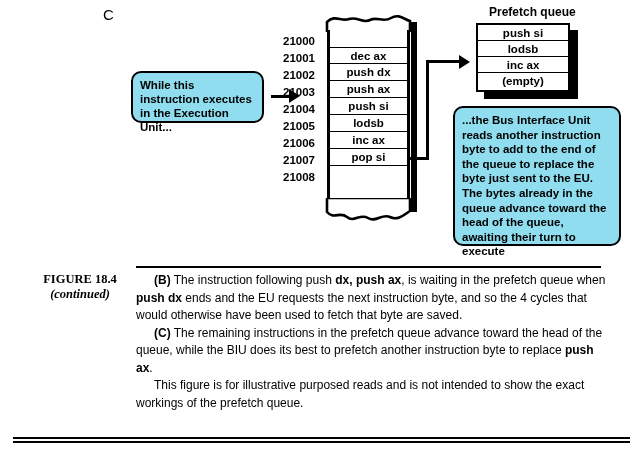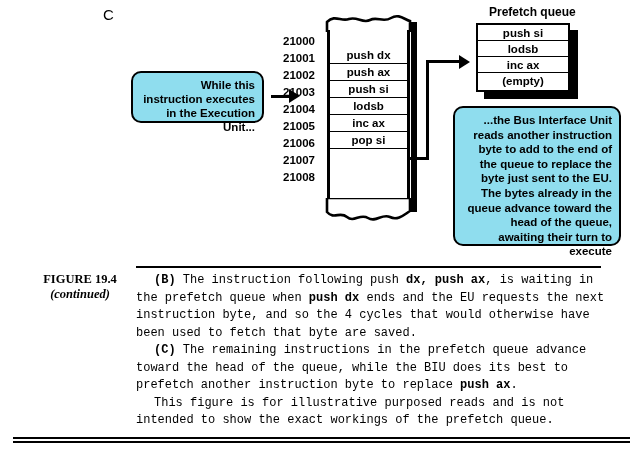--- a/index.html
+++ b/index.html
@@ -34,21 +34,20 @@
     border: 2px solid #000000;
     border-radius: 10px;
     font-family: "Liberation Sans", sans-serif;
     font-weight: bold;
     font-size: 11.5px;
     line-height: 14px;
     color: #000;
     box-sizing: border-box;
     padding: 5px 7px;
     white-space: pre-line;
-    text-align: right;
   }
   #callout-eu {
     left: 131px;
     top: 71px;
     width: 133px;
     height: 52px;
   }
   #callout-biu {
     left: 453px;
     top: 106px;
@@ -208,21 +207,21 @@
     line-height: 15px;
     color: #000;
   }
   #figure-label .cont {
     font-style: italic;
   }
   #caption-body {
     left: 136px;
     top: 272px;
     width: 470px;
-    font-family: Liberation Mono, monospace;
+    font-family: Liberation Sans, sans-serif;
     font-size: 12px;
     line-height: 17.5px;
     color: #000;
   }
   #caption-body p {
     margin: 0 0 0 0;
     text-indent: 18px;
   }
   #caption-body b { font-weight: bold; }
   #rule-bottom-1 {
@@ -262,20 +261,21 @@
     <div class="addr-row">21008</div>
   </div>
 
 <div class="abs" id="memory-shadow"></div>
 <div class="abs" id="memory-column">
   <svg id="mem-torn-top" viewBox="0 0 90 20" preserveAspectRatio="none">
     <path d="M2,20 L2,10 C10,2 16,10 24,7 C32,4 38,12 45,8 C52,4 58,11 66,6 C74,1 80,8 85,9 L85,20 Z" fill="#ffffff" stroke="#000000" stroke-width="2.6"></path>
   </svg>
   <div id="memory-body">
     <div class="mem-row blank"></div>
+    <div class="mem-row first">dec ax</div>
     <div class="mem-row">push dx</div>
     <div class="mem-row">push ax</div>
     <div class="mem-row">push si</div>
     <div class="mem-row">lodsb</div>
     <div class="mem-row">inc ax</div>
     <div class="mem-row">pop si</div>
   </div>
   <svg id="mem-torn-bottom" viewBox="0 0 90 26" preserveAspectRatio="none">
     <path d="M2,0 L2,14 C9,22 15,13 22,19 C29,25 35,15 43,20 C51,25 57,15 65,19 C73,23 80,16 85,13 L85,0 Z" fill="#ffffff" stroke="#000000" stroke-width="2.6"></path>
   </svg>
@@ -295,21 +295,21 @@
     <div class="queue-row">inc ax</div>
     <div class="queue-row">(empty)</div>
   </div>
 </div>
 
 <div class="abs callout" id="callout-biu">...the Bus Interface Unit reads another instruction byte to add to the end of the queue to replace the byte just sent to the EU. The bytes already in the queue advance toward the head of the queue, awaiting their turn to execute</div>
 
 <div class="abs" id="rule-top"></div>
 
 <div class="abs" id="figure-label">
-  <div>FIGURE 19.4</div>
+  <div>FIGURE 18.4</div>
   <div class="cont">(continued)</div>
 </div>
 
 <div class="abs" id="caption-body">
   <p><b>(B)</b><span> The instruction following push </span><b>dx, push ax</b><span>, is waiting in the prefetch queue when </span><b>push dx</b><span> ends and the EU requests the next instruction byte, and so the 4 cycles that would otherwise have been used to fetch that byte are saved.</span></p>
   <p><b>(C)</b><span> The remaining instructions in the prefetch queue advance toward the head of the queue, while the BIU does its best to prefetch another instruction byte to replace </span><b>push ax</b><span>.</span></p>
   <p>This figure is for illustrative purposed reads and is not intended to show the exact workings of the prefetch queue.</p>
 </div>
 
 <div class="abs" id="rule-bottom-1"></div>

